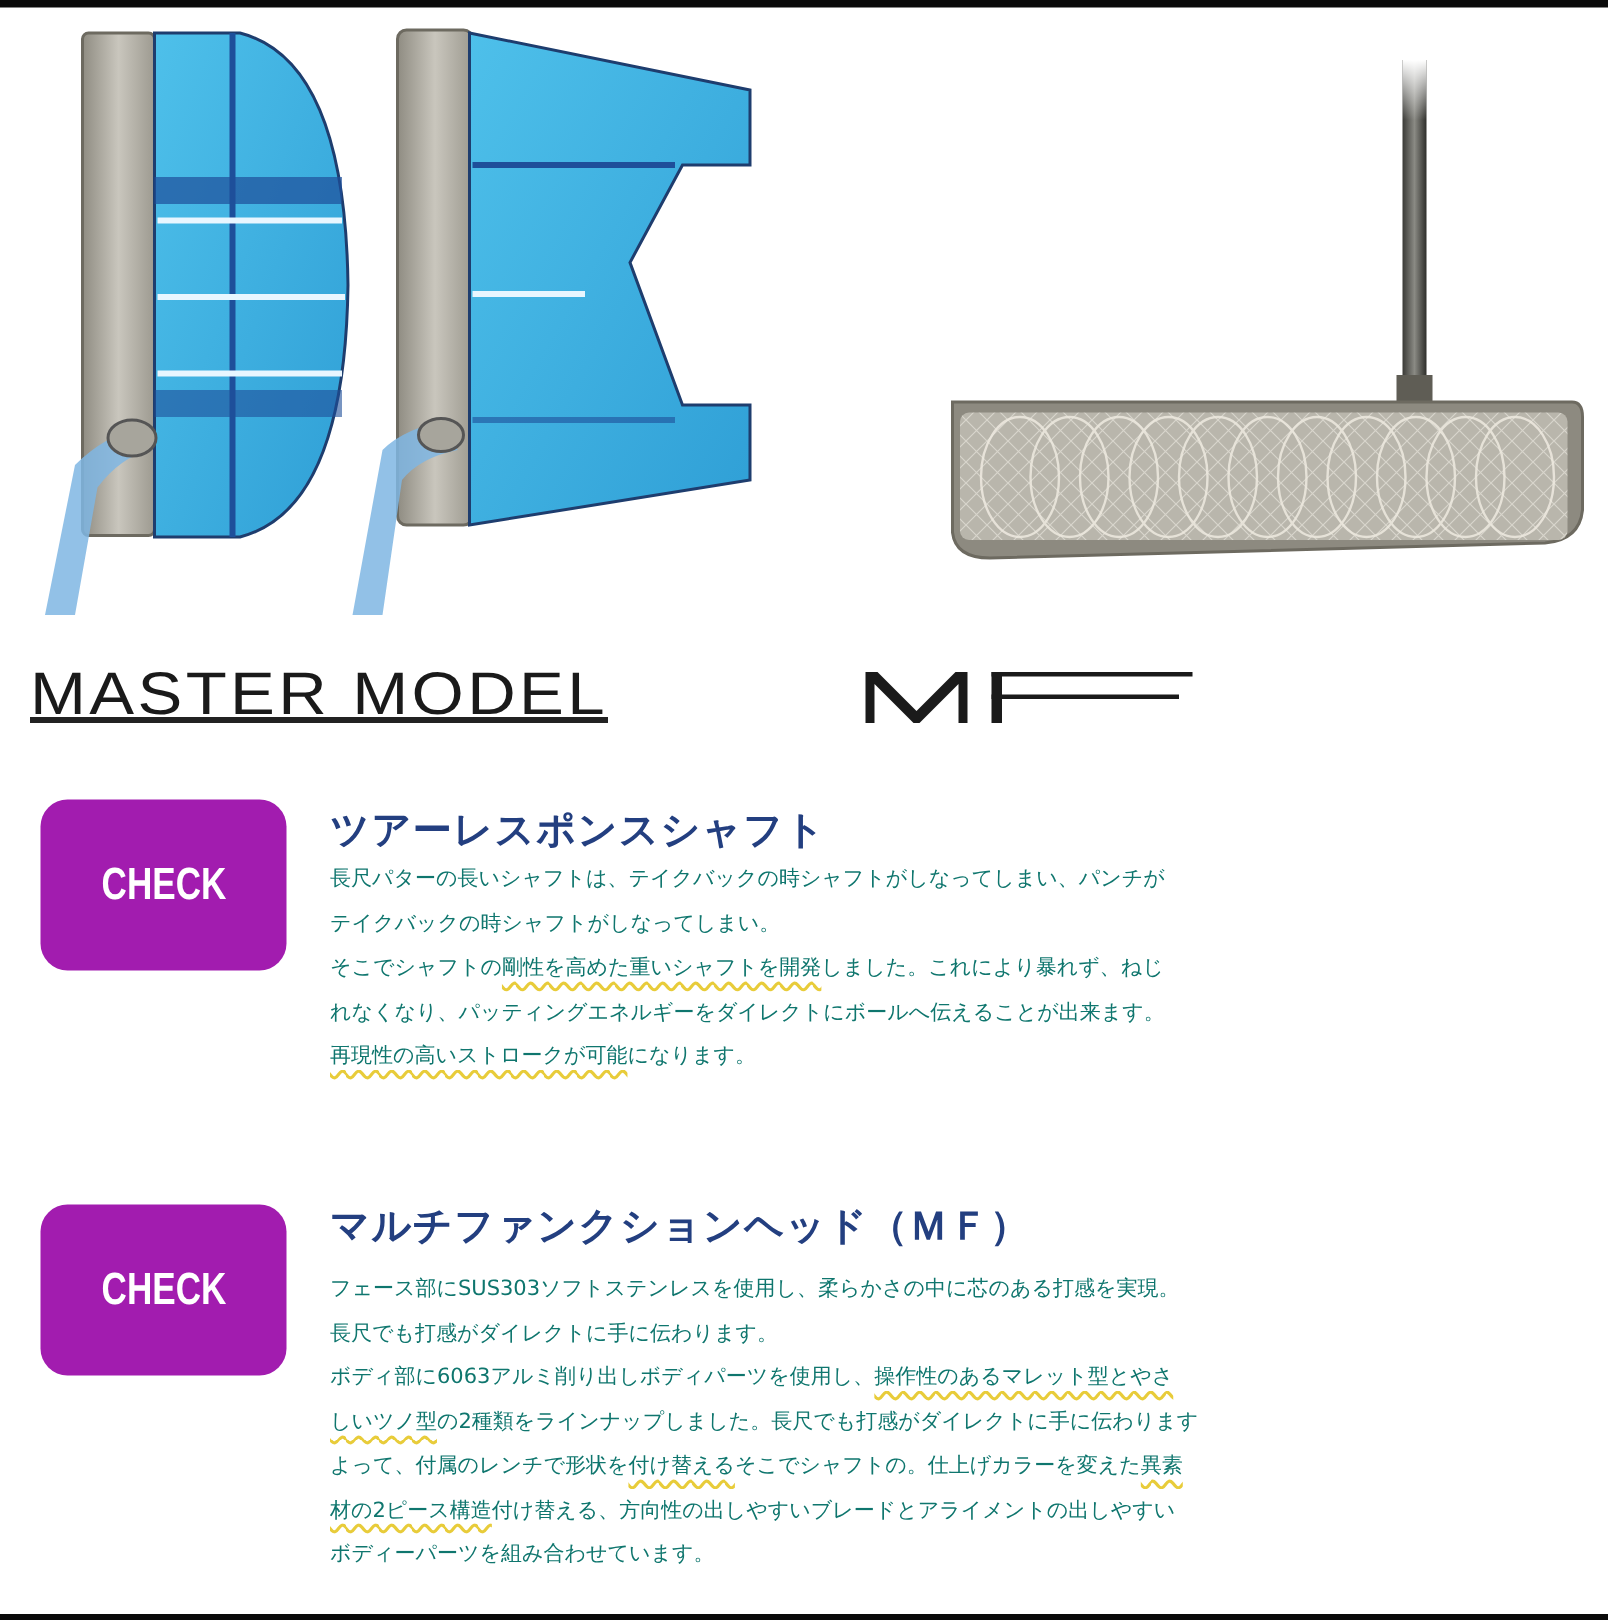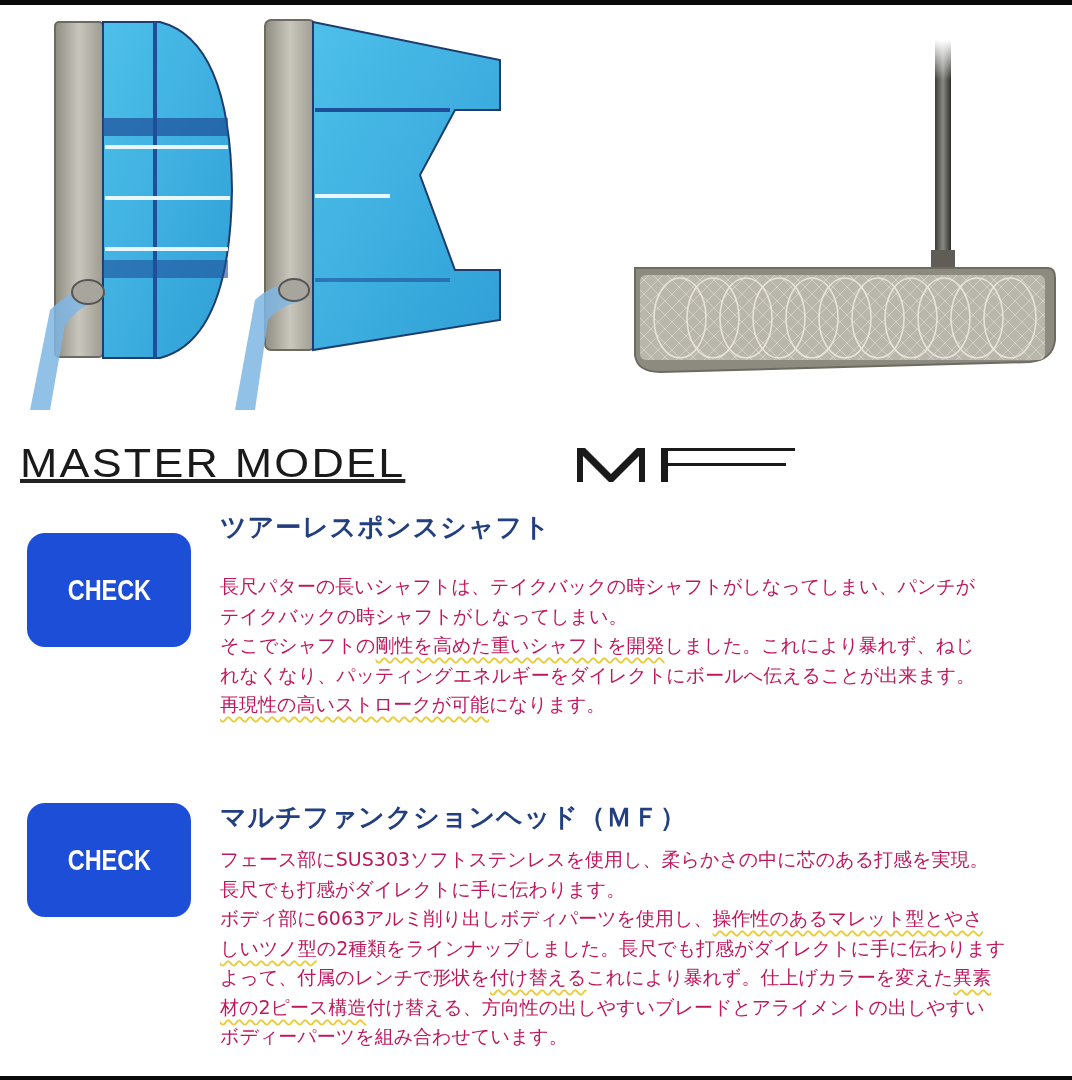--- a/index.html
+++ b/index.html
@@ -5,24 +5,24 @@
   html,body{margin:0;padding:0;background:#fff;}
   body{width:1072px;height:1080px;position:relative;overflow:hidden;font-family:"DejaVu Sans",sans-serif;color:#222;}
   .topbar{position:absolute;left:0;top:0;width:1072px;height:5px;background:#0a0a0a;}
   .bottombar{position:absolute;left:0;top:1076px;width:1072px;height:4px;background:#0a0a0a;}
   .product-images{position:absolute;left:0;top:5px;width:1072px;height:410px;}
   .product-images svg{position:absolute;left:0;top:0;}
   .logo{position:absolute;left:20px;top:436px;height:54px;display:flex;align-items:center;text-decoration:underline;}
   .logo-text{font-family:"Liberation Sans",sans-serif;font-size:40px;letter-spacing:2px;color:#1a1a1a;font-weight:400;transform:scaleX(1.12);transform-origin:left center;white-space:nowrap;}
   .logo-mf{position:absolute;left:555px;top:8px;}
   .section{position:absolute;left:0;width:1072px;}
-  .check-badge{position:absolute;left:27px;width:164px;height:114px;background:#1d4ed8;border-radius:18px;display:flex;align-items:center;justify-content:center;}
+  .check-badge{position:absolute;left:27px;width:164px;height:114px;background:#a21caf;border-radius:18px;display:flex;align-items:center;justify-content:center;}
   .check-label{color:#fff;font-family:"Liberation Sans",sans-serif;font-weight:700;font-size:30px;letter-spacing:0px;transform:scaleX(0.78);}
   .section-title{position:absolute;left:220px;font-size:26px;font-weight:700;color:#233f80;white-space:nowrap;letter-spacing:1px;}
-  .section-body{position:absolute;left:220px;font-size:19px;line-height:29.5px;color:#be185d;white-space:nowrap;}
+  .section-body{position:absolute;left:220px;font-size:14px;line-height:29.5px;color:#0f766e;white-space:nowrap;}
   .section-body p{margin:0;}
   .wavy{text-decoration:underline wavy #e8cc3a;text-decoration-thickness:1.5px;text-underline-offset:5px;}
 </style>
 </head>
 <body>
 
 <div class="topbar"></div>
 
 <div class="product-images">
   <svg width="1072" height="410" viewBox="0 5 1072 410">
@@ -104,39 +104,39 @@
     <rect x="86" y="4" width="7" height="34" fill="#1a1a1a"></rect>
     <rect x="86" y="4" width="134" height="3" fill="#1a1a1a"></rect>
     <rect x="86" y="19" width="125" height="3" fill="#1a1a1a"></rect>
   </svg>
 </div>
 
 <div class="section" style="top:0;">
   <div class="check-badge" style="top:533px;">
     <span class="check-label">CHECK</span>
   </div>
-  <div class="section-title" style="top:510px;">ツアーレスポンスシャフト</div>
+  <div class="section-title" style="top:536px;">ツアーレスポンスシャフト</div>
   <div class="section-body" style="top:572px;" id="body0">
       <p><span>長尺パターの長いシャフトは、テイクバックの時シャフトがしなってしまい、パンチが</span></p>
       <p><span>テイクバックの時シャフトがしなってしまい。</span></p>
       <p><span>そこでシャフトの</span><span class="wavy">剛性を高めた重いシャフトを開発</span><span>しました。これにより暴れず、ねじ</span></p>
       <p><span>れなくなり、パッティングエネルギーをダイレクトにボールへ伝えることが出来ます。</span></p>
       <p><span class="wavy">再現性の高いストロークが可能</span><span>になります。</span></p>
     </div>
 </div>
 
 <div class="section" style="top:0;">
   <div class="check-badge" style="top:803px;">
     <span class="check-label">CHECK</span>
   </div>
   <div class="section-title" style="top:800px;">マルチファンクションヘッド（ＭＦ）</div>
   <div class="section-body" style="top:845px;" id="body1">
       <p><span>フェース部にSUS303ソフトステンレスを使用し、柔らかさの中に芯のある打感を実現。</span></p>
       <p><span>長尺でも打感がダイレクトに手に伝わります。</span></p>
       <p><span>ボディ部に6063アルミ削り出しボディパーツを使用し、</span><span class="wavy">操作性のあるマレット型とやさ</span></p>
       <p><span class="wavy">しいツノ型</span><span>の2種類をラインナップしました。長尺でも打感がダイレクトに手に伝わります</span></p>
-      <p><span>よって、付属のレンチで形状を</span><span class="wavy">付け替える</span><span>これにより暴れず。仕上げカラーを変えた</span><span class="wavy">異素</span></p>
+      <p><span>よって、付属のレンチで形状を</span><span class="wavy">付け替える</span><span>そこでシャフトの。仕上げカラーを変えた</span><span class="wavy">異素</span></p>
       <p><span class="wavy">材の2ピース構造</span><span>付け替える、方向性の出しやすいブレードとアライメントの出しやすい</span></p>
       <p><span>ボディーパーツを組み合わせています。</span></p>
     </div>
 </div>
 
 <div class="bottombar"></div>
 
 </body></html>

